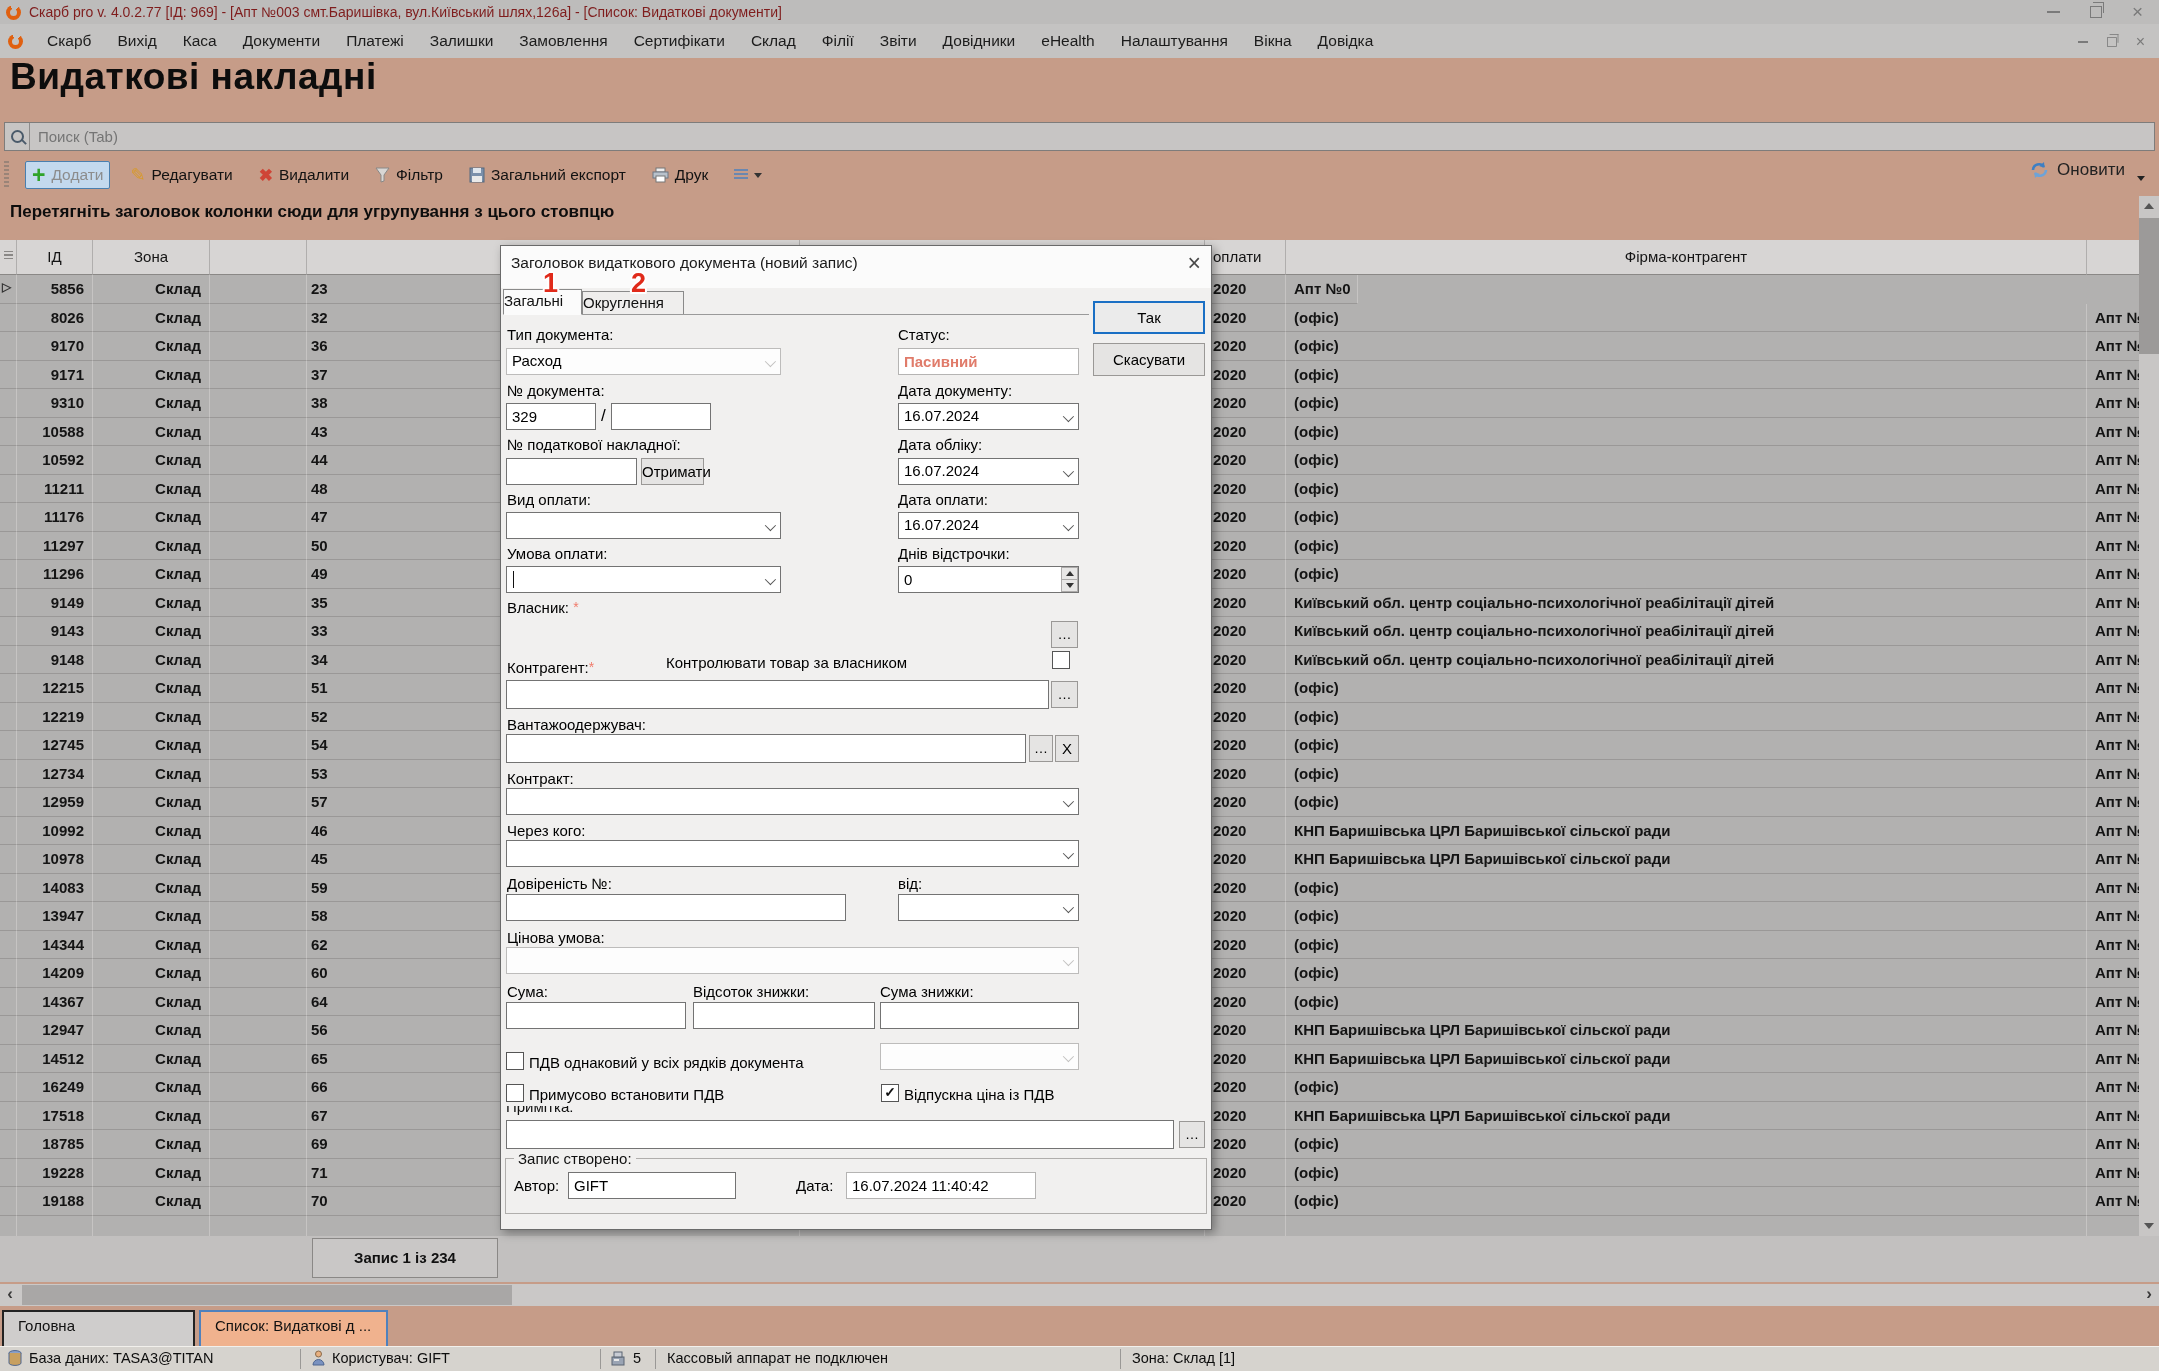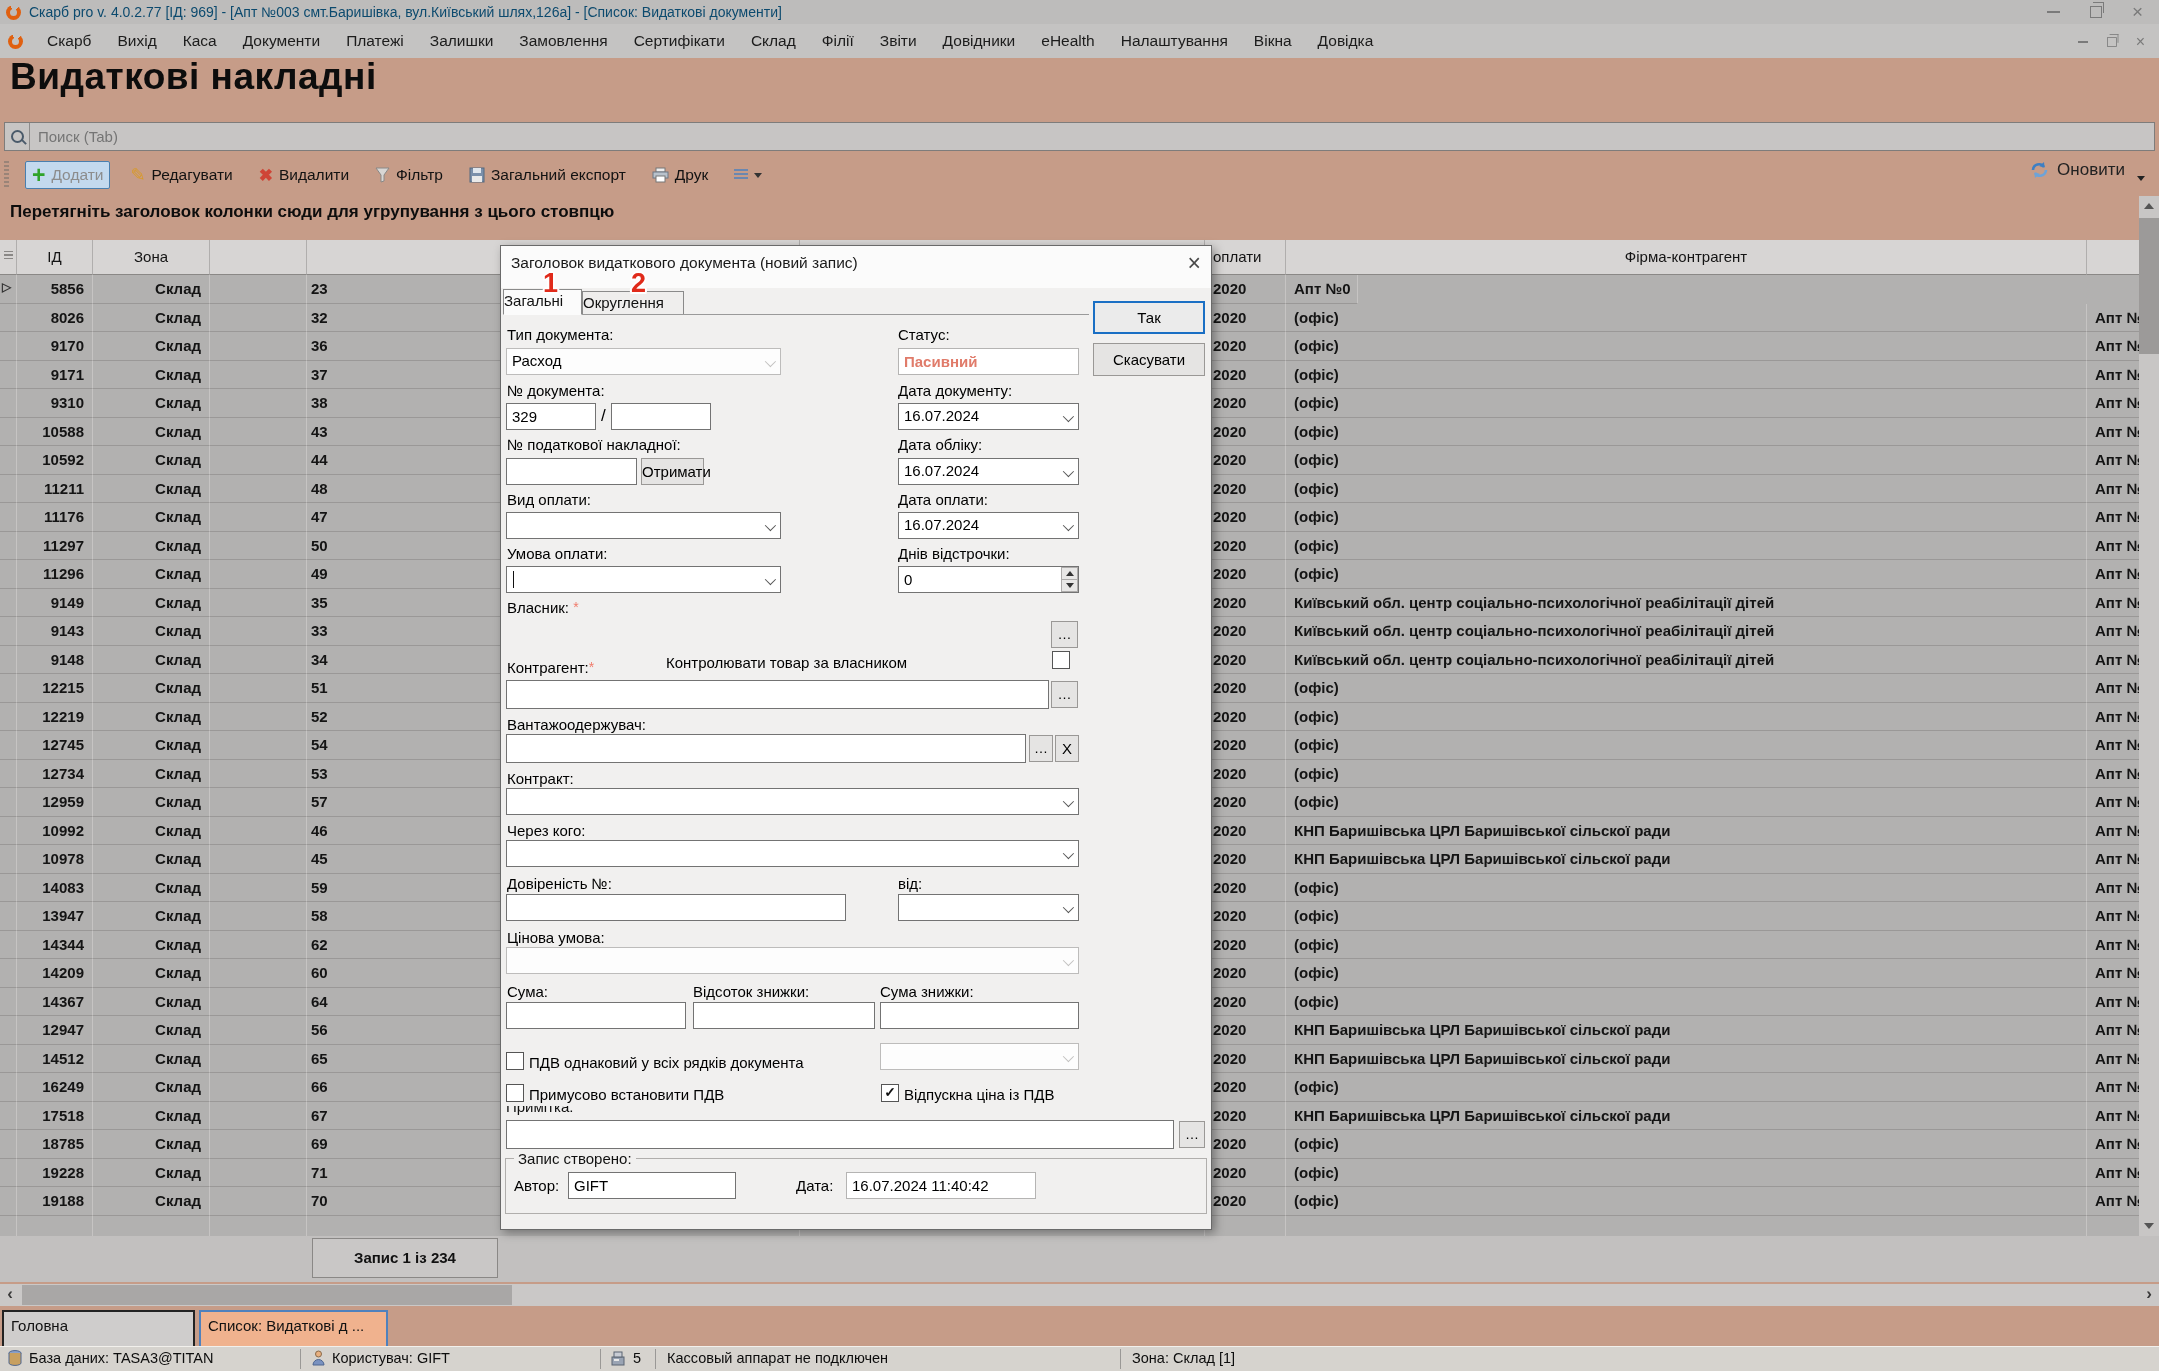--- a/index.html
+++ b/index.html
@@ -1,21 +1,21 @@
 <!DOCTYPE html>
 <html><head>
 <meta charset="utf-8">
 <style>
   html,body{margin:0;padding:0}
   body{width:2159px;height:1371px;position:relative;overflow:hidden;
        background:#c69c88;font-family:"Liberation Sans",sans-serif;color:#111}
   .abs{position:absolute;box-sizing:border-box}
   
   #titlebar{left:0;top:0;width:2159px;height:24px;background:#bdbcbb;display:flex;align-items:center;padding-left:6px}
-  #titlebar .t{font-size:14px;color:#0c4a6e;margin-left:8px;white-space:nowrap}
+  #titlebar .t{font-size:14px;color:#7f1d1d;margin-left:8px;white-space:nowrap}
   .logo{width:15px;height:15px;border-radius:50%;background:conic-gradient(from 40deg,#e06010 0 295deg,rgba(0,0,0,0) 295deg);position:relative;flex:0 0 auto}
   .logo::after{content:"";position:absolute;left:4px;top:4px;width:7px;height:7px;border-radius:50%;background:#bdbcbb}
   #menubar .logo::after{background:#c4c3c2}
   #menubar{left:0;top:24px;width:2159px;height:34px;background:#c4c3c2;display:flex;align-items:center;gap:24px;padding-left:8px;border-bottom:3px solid #d8a astoundingly}
   #menubar{border-bottom:none}
   #menubar .mi{font-size:15.5px;color:#1c1c1c;white-space:nowrap;cursor:default}
   .winctl{display:flex;align-items:center;gap:30px}
   .ic-min{width:13px;height:2px;background:#7a7a7a}
   .ic-restore{width:10px;height:10px;border:1.5px solid #7a7a7a;position:relative;background:transparent}
   .ic-restore::before{content:"";position:absolute;left:2px;top:-5px;width:10px;height:10px;border:1.5px solid #7a7a7a;border-bottom:none;border-left:none}
@@ -54,21 +54,21 @@
   .selcell{padding:5px 2px 0 2px;font-size:12px;color:#333}
   .gripdots{width:9px;height:9px;margin:3px auto 0;background:repeating-linear-gradient(#8a8886 0 1.5px,transparent 1.5px 3.5px)}
   
   #footband{left:0;top:1236px;width:2159px;height:46px;background:#c2c0bf}
   #footcell{left:312px;top:1238px;width:186px;height:40px;background:#c9c7c6;border:1px solid #8a8886;
             font-size:15px;font-weight:bold;text-align:center;line-height:38px}
   #hscroll{left:0;top:1284px;width:2159px;height:22px;background:#cac8c7}
   .sbarrow{position:absolute;top:0;width:20px;height:22px;font-size:17px;font-weight:bold;color:#3a3a3a;text-align:center;line-height:20px}
   #hthumb{position:absolute;left:22px;top:1px;width:490px;height:20px;background:#a9a7a6}
   #wintabs{left:0;top:1310px;width:2159px;height:32px}
-  .wtab{position:absolute;top:0;height:46px;font-size:15px;line-height:27px;padding-left:7px;white-space:nowrap;overflow:hidden;box-sizing:border-box}
+  .wtab{position:absolute;top:0;height:46px;font-size:15px;line-height:27px;padding-left:14px;white-space:nowrap;overflow:hidden;box-sizing:border-box}
   #tab-home{left:2px;width:193px;background:#cfcdcc;border:2px solid #222}
   #tab-list{left:199px;width:189px;background:#f0b28e;border:2px solid #4f81bd}
   #statusbar{left:0;top:1346px;width:2159px;height:25px;background:#d6d3ce;border-top:1px solid #f2f0ec;font-size:14.5px;color:#0d0d0d}
   .sseg{position:absolute;top:3px;display:flex;align-items:center;gap:7px;white-space:nowrap}
   .ssep{position:absolute;top:2px;width:1px;height:20px;background:#9a9896}
   
   #vscroll{left:2139px;top:196px;width:20px;height:1040px;background:#c8c6c5;z-index:30}
   #vup{position:absolute;left:0;top:0;width:20px;height:20px}
   #vdown{position:absolute;left:0;bottom:0;width:20px;height:20px}
   .tri-up{width:0;height:0;border-left:5px solid transparent;border-right:5px solid transparent;border-bottom:6px solid #555;margin:7px auto}

